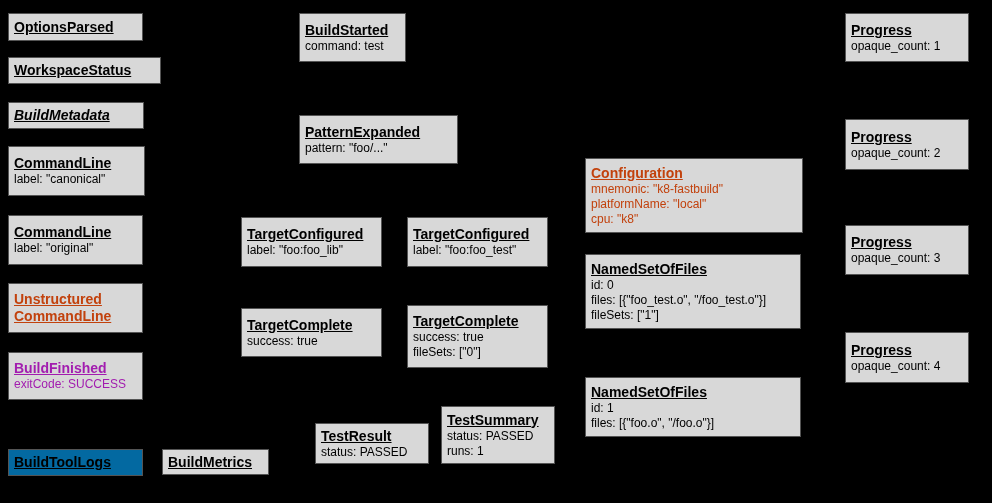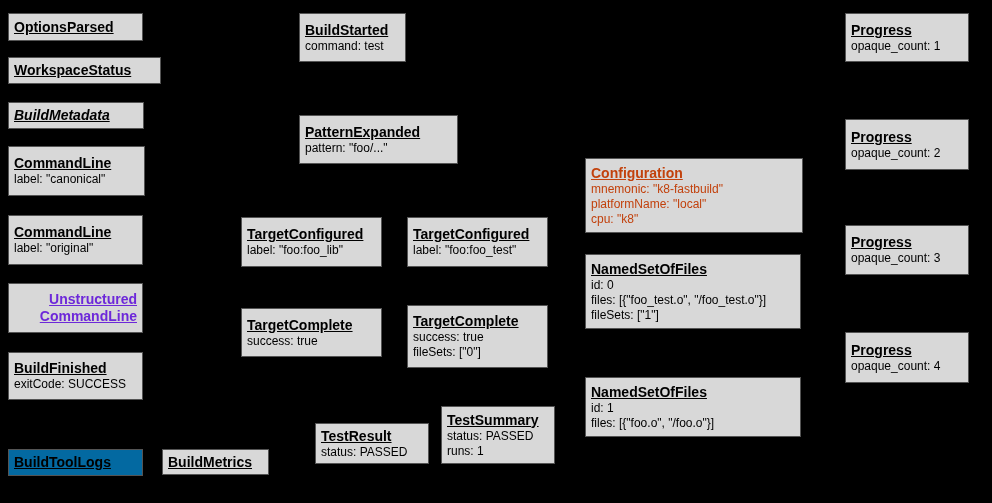--- a/index.html
+++ b/index.html
@@ -69,28 +69,28 @@
       </div>
     </div>
     <div class="node" style="left: 8px; top: 215px; width: 135px; height: 50px; background: rgb(216, 216, 216); border-color: rgb(84, 84, 84); color: rgb(0, 0, 0);">
       <div class="node-title">
         <span class="title-line">CommandLine</span>
       </div>
       <div class="node-body">
         <div class="attr-line">label: "original"</div>
       </div>
     </div>
-    <div class="node" style="left: 8px; top: 283px; width: 135px; height: 50px; background: rgb(216, 216, 216); border-color: rgb(84, 84, 84); color: #6d28d9; text-align: right;">
+    <div class="node" style="left: 8px; top: 283px; width: 135px; height: 50px; background: rgb(216, 216, 216); border-color: rgb(84, 84, 84); color: #c2410c;">
       <div class="node-title">
         <span class="title-line">Unstructured</span>
         <span class="title-line">CommandLine</span>
       </div>
 
     </div>
-    <div class="node" style="left: 8px; top: 352px; width: 135px; height: 48px; background: rgb(216, 216, 216); border-color: rgb(84, 84, 84); color: #000000;">
+    <div class="node" style="left: 8px; top: 352px; width: 135px; height: 48px; background: rgb(216, 216, 216); border-color: rgb(84, 84, 84); color: #a21caf;">
       <div class="node-title">
         <span class="title-line">BuildFinished</span>
       </div>
       <div class="node-body">
         <div class="attr-line">exitCode: SUCCESS</div>
       </div>
     </div>
     <div class="node" style="left: 8px; top: 449px; width: 135px; height: 27px; background: #0369a1; border-color: rgb(84, 84, 84); color: rgb(0, 0, 0);">
       <div class="node-title">
         <span class="title-line">BuildToolLogs</span>

